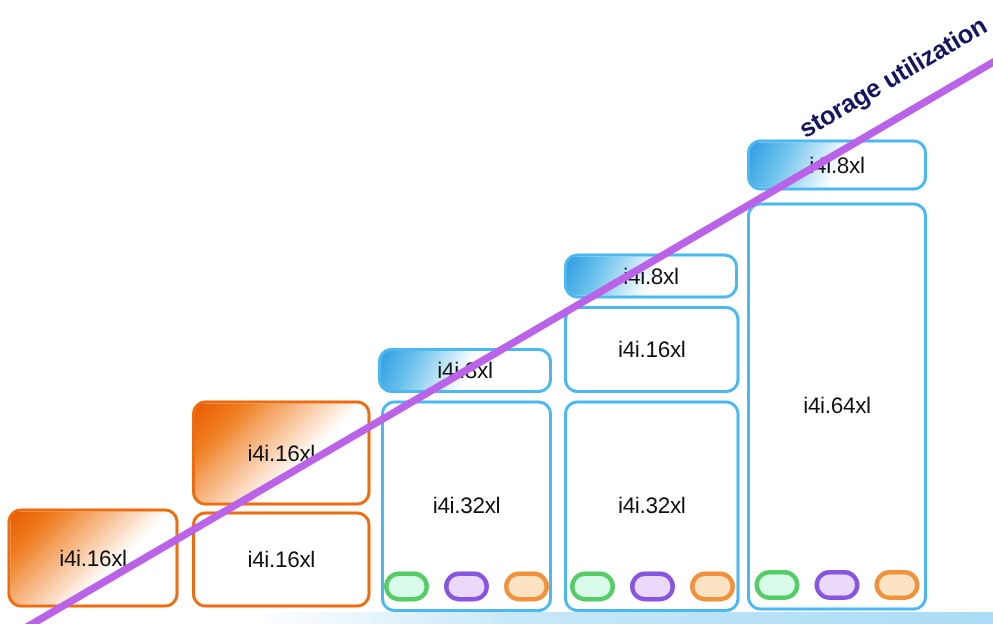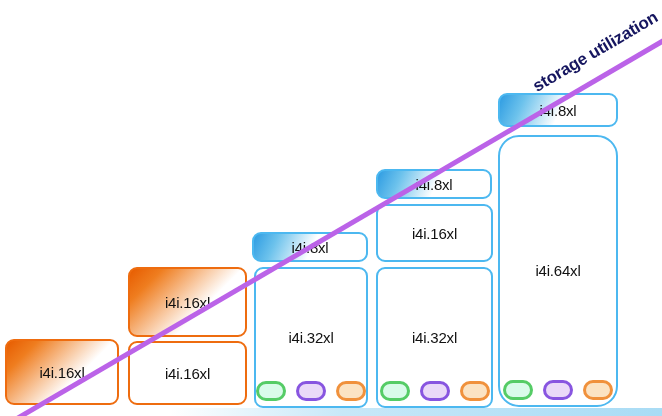--- a/index.html
+++ b/index.html
@@ -44,21 +44,21 @@
   
   .c1b1{left:5px;  top:339px;width:114px;height:66px;}
   .c2b1{left:128px;top:267px;width:119px;height:70px;}
   .c2b2{left:128px;top:341px;width:119px;height:64px;}
   .c3b1{left:252px;top:232px;width:116px;height:30px;}
   .c3b2{left:254px;top:267px;width:114px;height:141px;}
   .c4b1{left:376px;top:169px;width:116px;height:30px;}
   .c4b2{left:376px;top:204px;width:117px;height:58px;}
   .c4b3{left:376px;top:267px;width:117px;height:141px;}
   .c5b1{left:498px;top:93px; width:120px;height:34px;}
-  .c5b2{left:498px;top:135px;width:120px;height:272px;border-radius:21px;}
+  .c5b2{left:498px;top:135px;width:120px;height:272px;}
   
   .line-svg{position:absolute;left:0;top:0;z-index:5;pointer-events:none;}
   .line-label{
     position:absolute;z-index:6;left:508px;top:42px;width:175px;
     text-align:center;font-size:17px;font-weight:bold;color:#15155f;
     transform:rotate(-30.5deg);transform-origin:center;
     letter-spacing:-0.2px;white-space:nowrap;
   }
   
   .bottom-bar{

